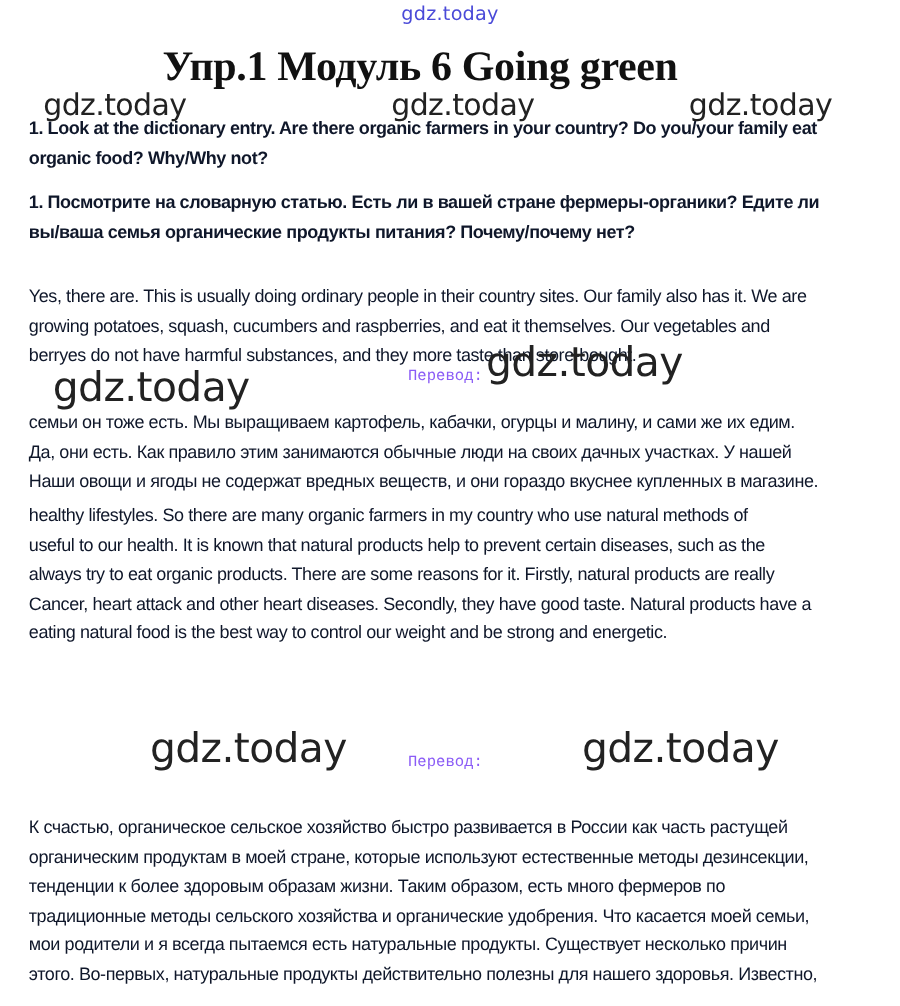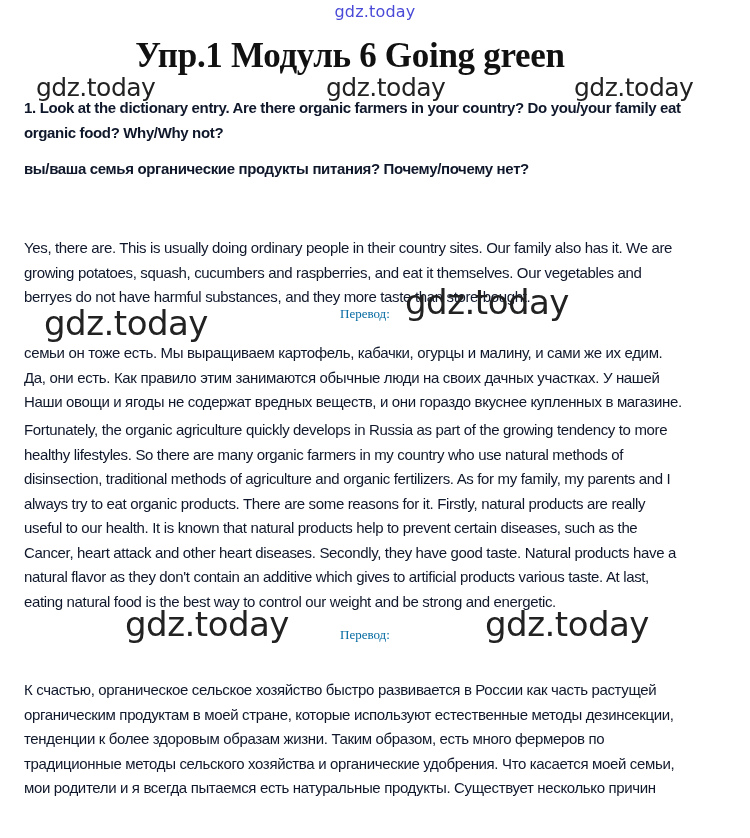--- a/index.html
+++ b/index.html
@@ -25,73 +25,72 @@
     .wm.sm { font-size: 25px; font-weight: normal; }
     .wm.lg { font-size: 34px; font-weight: normal; }
     .para {
       position: absolute; left: 24px; width: 706px;
       font-family: "Liberation Sans", sans-serif; font-size: 15px; line-height: 24.5px;
       color: #0f172a; margin: 0; letter-spacing: -0.35px;
     }
     .bold { font-weight: bold; }
     .line { display: block; white-space: nowrap; }
     .perevod {
-      position: absolute; font-family: Liberation Serif, serif; font-size: 13px; color: #0369a1;
+      position: absolute; font-family: Liberation Mono, monospace; font-size: 13px; color: #8b5cf6;
     }
   </style>
 </head>
 <body>
 
 <div class="wm-top">gdz.today</div>
 
 <div class="title">Упр.1 Модуль 6 Going green</div>
 
 <div class="wm sm" style="top:75px; left:36px;">gdz.today</div>
 <div class="wm sm" style="top:75px; left:326px;">gdz.today</div>
 <div class="wm sm" style="top:75px; left:574px;">gdz.today</div>
 
 <div class="para bold" style="top:96px;">
   <span class="line">1. Look at the dictionary entry. Are there organic farmers in your country? Do you/your family eat</span>
   <span class="line">organic food? Why/Why not?</span>
 </div>
 
 <div class="para bold" style="top:157px;">
+  <span class="line">1. Посмотрите на словарную статью. Есть ли в вашей стране фермеры-органики? Едите ли</span>
   <span class="line">вы/ваша семья органические продукты питания? Почему/почему нет?</span>
 </div>
 
 <div class="para" style="top:236px;">
   <span class="line">Yes, there are. This is usually doing ordinary people in their country sites. Our family also has it. We are</span>
   <span class="line">growing potatoes, squash, cucumbers and raspberries, and eat it themselves. Our vegetables and</span>
   <span class="line">berryes do not have harmful substances, and they more taste than store-bought.</span>
 </div>
 
 <div class="wm lg" style="top:306px; left:44px;">gdz.today</div>
 <div class="perevod" style="top:306px; left:340px;">Перевод:</div>
 <div class="wm lg" style="top:285px; left:405px;">gdz.today</div>
 
 <div class="para" style="top:341px;">
   <span class="line">семьи он тоже есть. Мы выращиваем картофель, кабачки, огурцы и малину, и сами же их едим.</span>
   <span class="line">Да, они есть. Как правило этим занимаются обычные люди на своих дачных участках. У нашей</span>
   <span class="line">Наши овощи и ягоды не содержат вредных веществ, и они гораздо вкуснее купленных в магазине.</span>
 </div>
 
 <div class="para" style="top:418px;">
-  <span class="line">Fortunately, the organic agriculture quickly develops in Russia as part of the growing tendency to more</span>
   <span class="line">healthy lifestyles. So there are many organic farmers in my country who use natural methods of</span>
-  <span class="line">disinsection, traditional methods of agriculture and organic fertilizers. As for my family, my parents and I</span>
+  <span class="line">useful to our health. It is known that natural products help to prevent certain diseases, such as the</span>
   <span class="line">always try to eat organic products. There are some reasons for it. Firstly, natural products are really</span>
-  <span class="line">useful to our health. It is known that natural products help to prevent certain diseases, such as the</span>
   <span class="line">Cancer, heart attack and other heart diseases. Secondly, they have good taste. Natural products have a</span>
-  <span class="line">natural flavor as they don't contain an additive which gives to artificial products various taste. At last,</span>
   <span class="line">eating natural food is the best way to control our weight and be strong and energetic.</span>
 </div>
 
 <div class="wm lg" style="top:607px; left:125px;">gdz.today</div>
 <div class="perevod" style="top:627px; left:340px;">Перевод:</div>
 <div class="wm lg" style="top:607px; left:485px;">gdz.today</div>
 
 <div class="para" style="top:678px;">
   <span class="line">К счастью, органическое сельское хозяйство быстро развивается в России как часть растущей</span>
   <span class="line">органическим продуктам в моей стране, которые используют естественные методы дезинсекции,</span>
   <span class="line">тенденции к более здоровым образам жизни. Таким образом, есть много фермеров по</span>
   <span class="line">традиционные методы сельского хозяйства и органические удобрения. Что касается моей семьи,</span>
   <span class="line">мои родители и я всегда пытаемся есть натуральные продукты. Существует несколько причин</span>
+  <span class="line">этого. Во-первых, натуральные продукты действительно полезны для нашего здоровья. Известно,</span>
 </div>
 
 </body></html>

